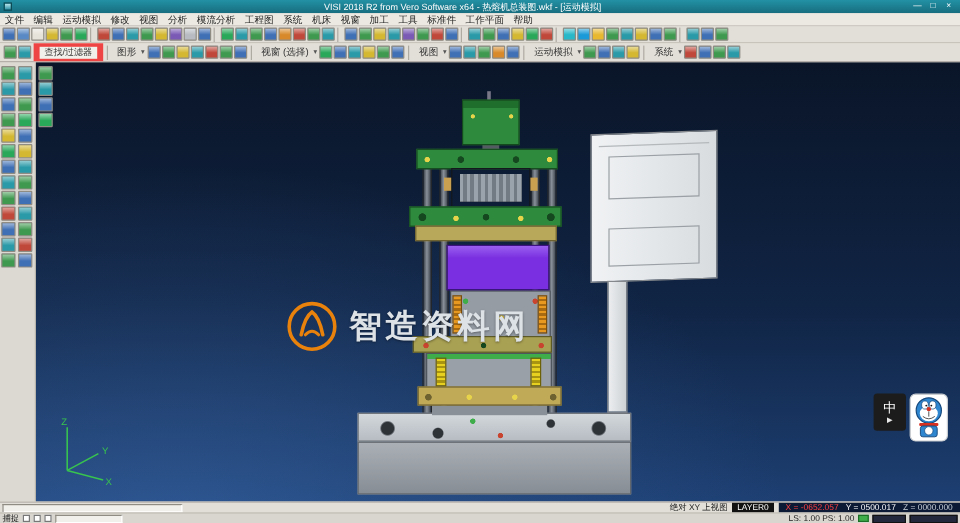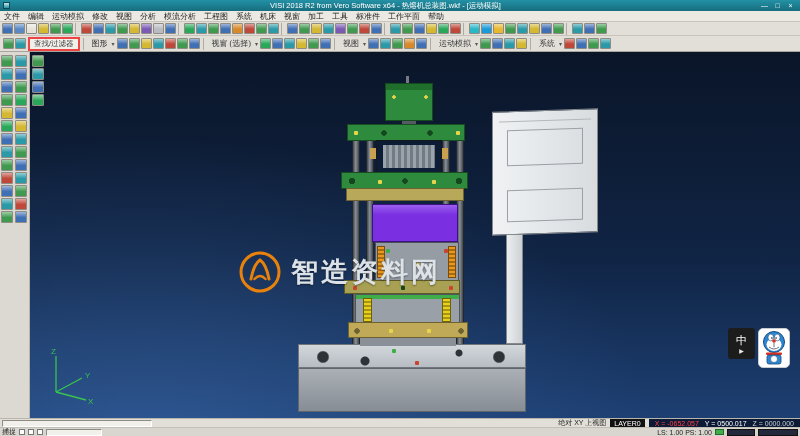--- a/index.html
+++ b/index.html
@@ -24,23 +24,23 @@
   .toolbar1 { height:14px; background:#e2dfd8; display:flex; align-items:center;
     padding:0 2px; gap:1px; border-bottom:1px solid #c8c4bc; overflow:hidden; }
   .ticon { display:inline-block; width:11px; height:11px; border:1px solid #8f8c84;
     border-radius:1px; flex:0 0 auto; }
   .tsep { display:inline-block; width:4px; height:12px; border-left:1px solid #aeaba3;
     margin:0 1px; flex:0 0 auto; }
   .toolbar2 { height:16px; background:#e2dfd8; display:flex; align-items:center;
     padding:0 3px; gap:2px; border-bottom:1px solid #a8a59d; font-size:8px;
     color:#333; overflow:hidden; }
   .tb-icons { display:inline-flex; gap:1px; align-items:center; }
-  .tb-label { padding:0 2px; white-space:nowrap;font-family:Liberation Serif, serif; }
+  .tb-label { padding:0 2px; white-space:nowrap; }
   .caret { font-size:6px; color:#555; }
-  .tb-tab { background:#f2f0ea; border:2px solid #ef4444; padding:0 4px;
+  .tb-tab { background:#f2f0ea; border:5px solid #ef4444; padding:0 4px;
     font-size:7.5px; white-space:nowrap; }
 
   
   .main { position:absolute; top:52px; left:0; right:0; bottom:18px; display:flex; }
   .dock { width:30px; background:#dcd9d2; padding:3px 1px; display:flex; gap:2px;
     border-right:1px solid #b8b5ad; }
   .dock-col { display:flex; flex-direction:column; gap:1px; }
   .dock .ticon { width:12px; height:12px; }
 
   .viewport { position:relative; flex:1; overflow:hidden;

